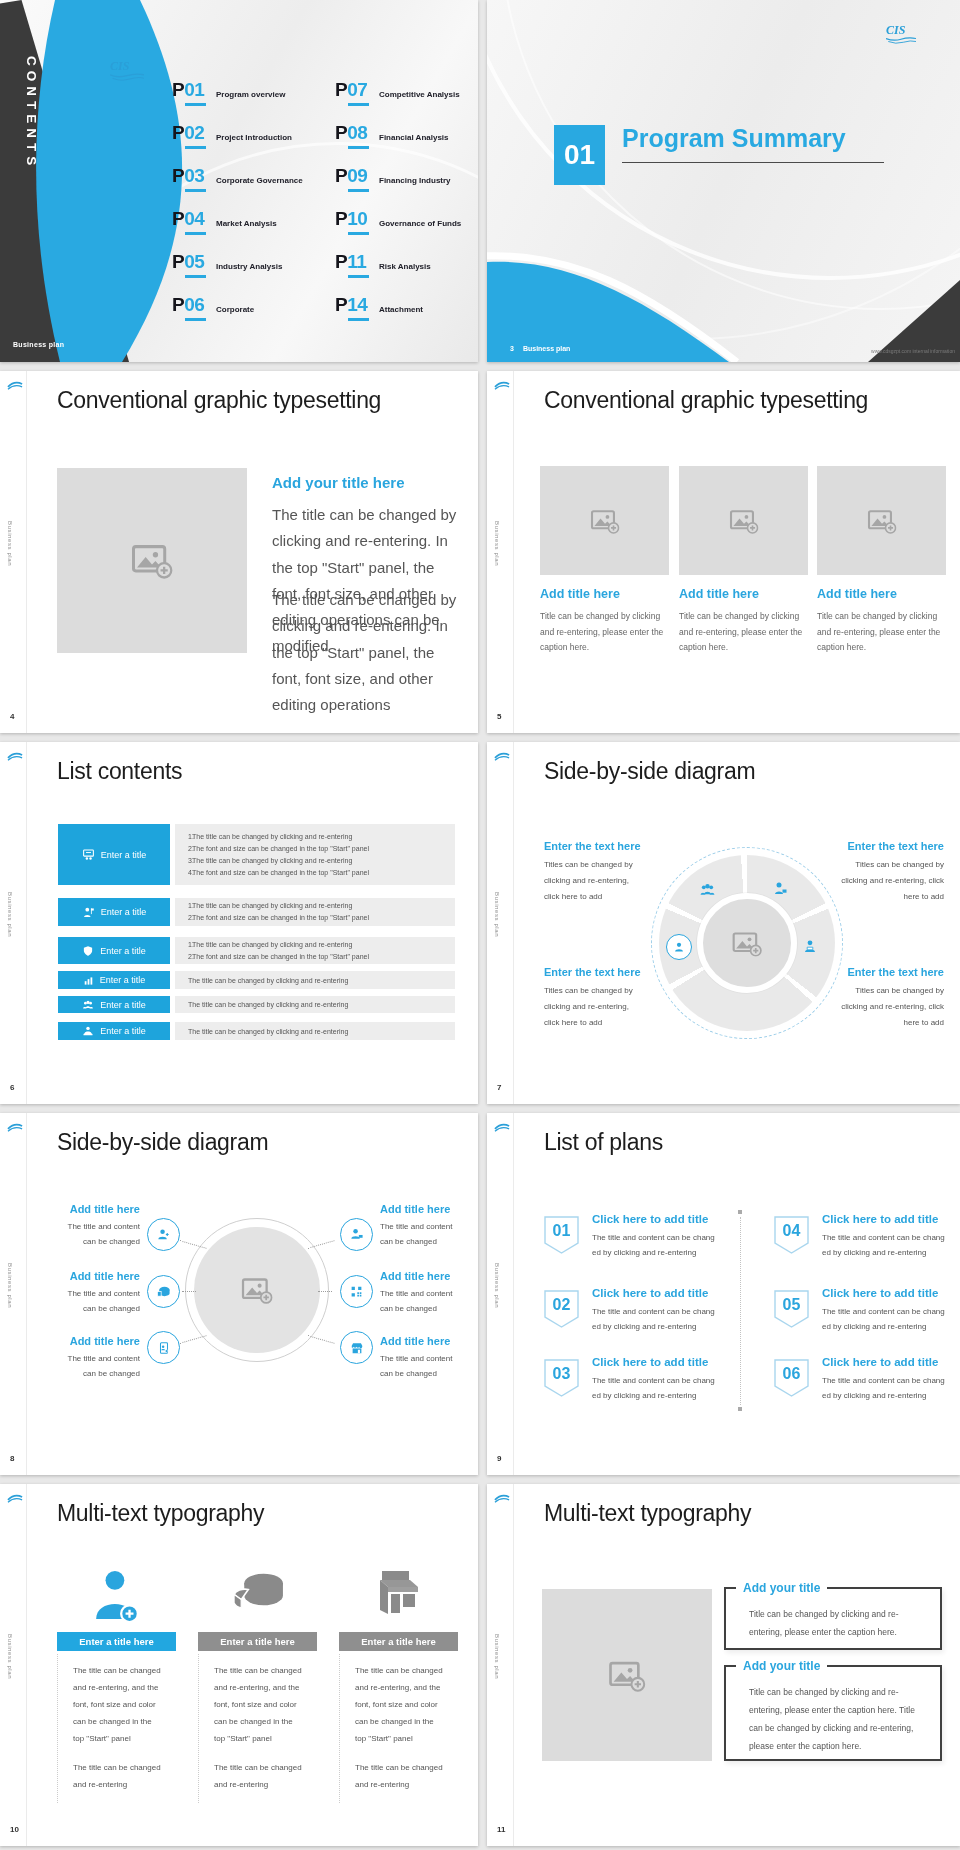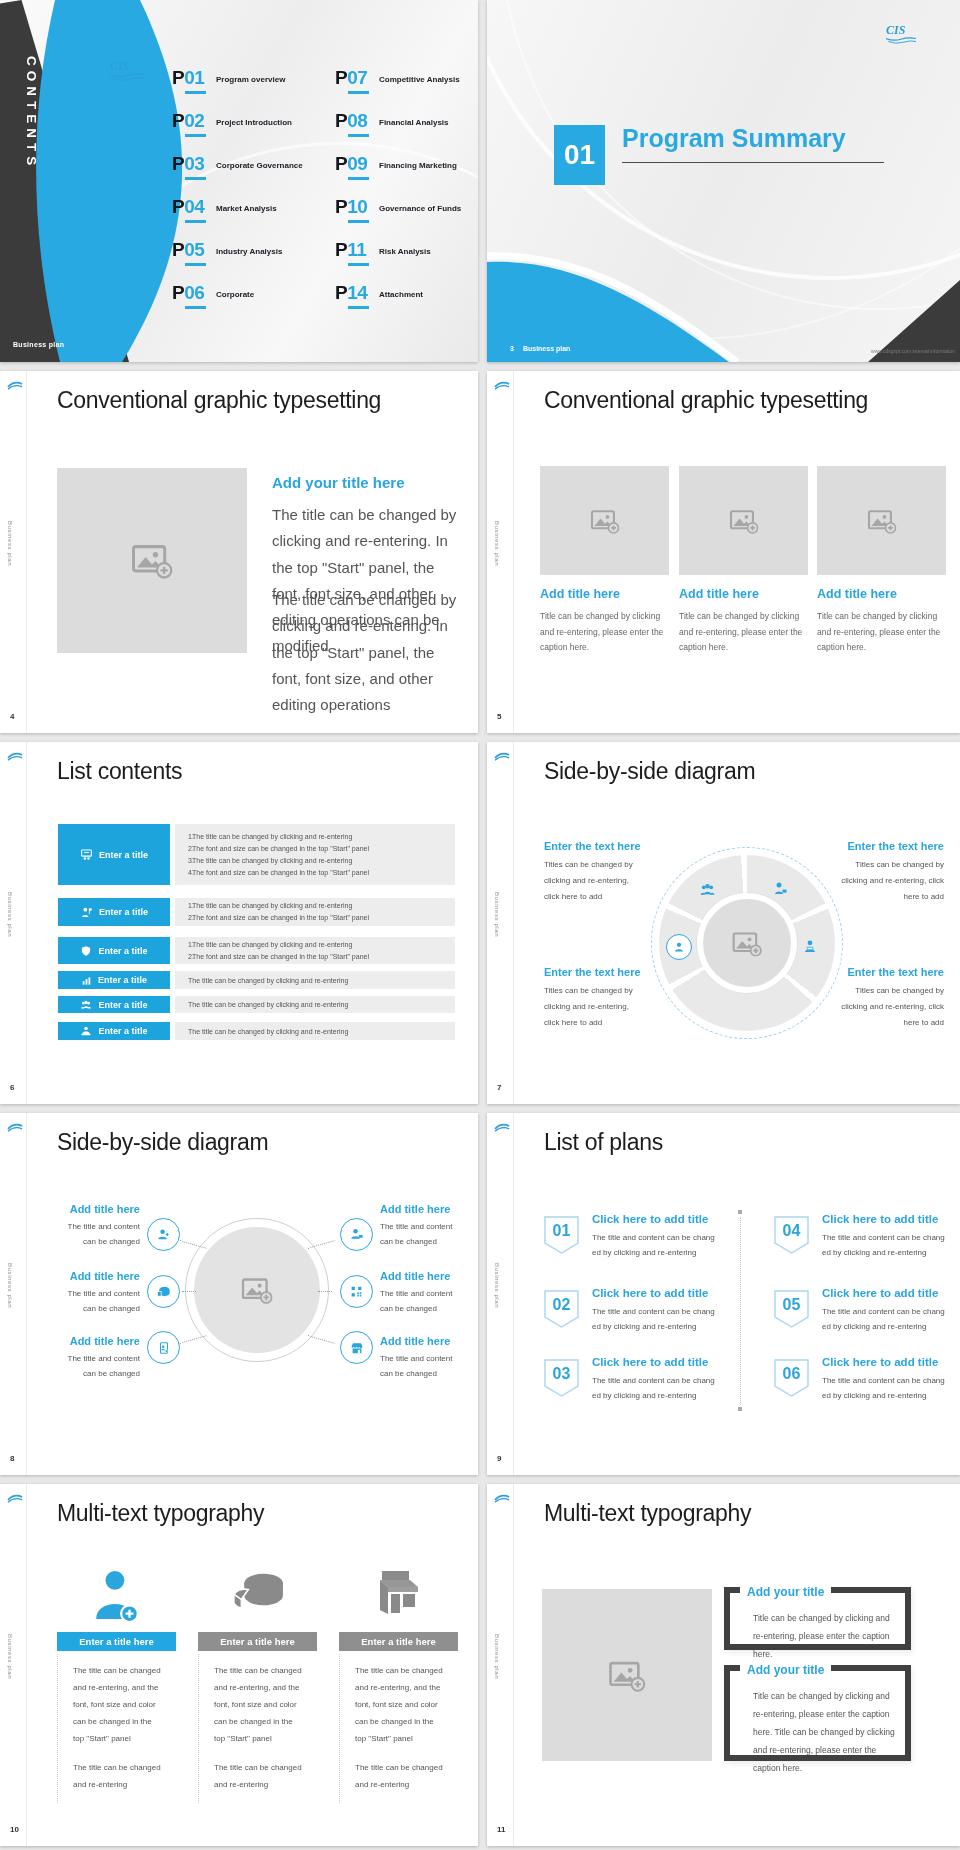--- a/index.html
+++ b/index.html
@@ -18,21 +18,21 @@
 
 
 .s1{background:linear-gradient(120deg,#fbfbfb 0%,#ededed 45%,#f8f8f8 70%,#e9e9e9 100%)}
 .s1-dark{position:absolute;inset:0;background:#3b3b3b;clip-path:polygon(0 1%,4.5% 0,27% 100%,0 100%)}
 .arc{position:absolute;border-radius:50%}
 .s1-arc{width:620px;height:620px;right:-170px;bottom:-400px;border:3px solid rgba(255,255,255,.65)}
 .s1-vert{position:absolute;left:24px;top:56px;writing-mode:vertical-rl;color:#fff;font-size:13.5px;font-weight:bold;letter-spacing:5px}
 .cis-logo{position:absolute;display:flex;flex-direction:column;align-items:flex-start;line-height:1}
 .cis-text{font-family:"Liberation Serif",serif;font-style:italic;font-weight:bold;color:#2a9fd8;font-size:12px}
 .toc-col{position:absolute;top:56px}
-.toc-item{display:flex;height:43px;align-items:center}
+.toc-item{display:flex;height:43px;align-items:flex-end}
 .toc-p{position:relative;width:44px;font-size:19px;font-weight:800;line-height:1;letter-spacing:-.5px}
 .p-dark{color:#15151c}.p-num{color:#29a9e1}
 .p-underline{position:absolute;left:13px;top:23px;width:21px;height:3px;background:#29a9e1}
 .toc-label{font-size:8px;font-weight:bold;color:#20202a;margin-top:3px}
 .s1-footer{position:absolute;left:13px;bottom:14px;color:#fff;font-size:7px;font-weight:bold;letter-spacing:.3px}
 
 
 .s2{background:linear-gradient(115deg,#f7f7f7 0%,#ececec 50%,#f5f5f5 100%)}
 .s2-arc1{width:760px;height:760px;right:-250px;top:-480px;border:4px solid rgba(255,255,255,.8)}
 .s2-arc2{width:760px;height:760px;right:-300px;top:-450px;border:2px solid rgba(255,255,255,.55)}
@@ -47,21 +47,21 @@
 
 
 .s3-head{position:absolute;left:272px;top:103px;font-size:15px;font-weight:bold;color:#2aa5de}
 .s3-para{position:absolute;left:272px;width:192px;font-size:15px;color:#555;line-height:1.75}
 
 
 .s4-head{position:absolute;top:216px;font-size:12.5px;font-weight:bold;color:#2aa5de}
 .s4-cap{position:absolute;top:238px;width:130px;font-size:8.5px;color:#666;line-height:1.85}
 
 
-.s5-btn{position:absolute;left:58px;width:112px;background:#1ea4dc;color:#fff;display:flex;align-items:center;justify-content:center;gap:6px;font-size:9px;font-weight:bold}
+.s5-btn{position:absolute;left:58px;width:112px;background:#1ea4dc;color:#fff;display:flex;align-items:center;justify-content:center;gap:6px;font-size:9px;font-weight:normal}
 .s5-panel{position:absolute;left:175px;width:280px;background:#ededed;font-size:7px;color:#555;display:flex;flex-direction:column;justify-content:center}
 .s5-li{display:flex;line-height:12px}
 .s5-n{width:17px;padding-left:13px;flex:none}
 .s5-single{padding-left:13px}
 
 
 .s6-block{position:absolute;width:162px}
 .s6-h{font-size:11px;font-weight:bold;color:#2aa5de;margin-bottom:5px}
 .s6-l{font-size:8px;color:#555;line-height:16px}
 .s6-diagram{position:absolute;left:164px;top:105px;width:192px;height:192px}
@@ -90,21 +90,21 @@
 .s8-div{position:absolute;left:253px;top:104px;height:188px;border-left:1.5px dotted #c2c2c2}
 .s8-dot{position:absolute;width:4px;height:4px;background:#aaa}
 
 
 .s9-bar{position:absolute;top:148px;width:119px;height:19px;color:#fff;font-size:9.5px;font-weight:bold;display:flex;align-items:center;justify-content:center}
 .s9-bar.b{background:#22a7e0}.s9-bar.g{background:#8f8f8f}
 .s9-text{position:absolute;top:170px;width:119px;border-left:1px dotted #ccc;padding:8px 0 10px 15px;font-size:8px;color:#555;line-height:17px}
 .s9-gap{height:12px}
 
 
-.s10-panel{position:absolute;left:237px;width:187px;background:#fff;border:6px solid #404040;box-shadow:2px 3px 5px rgba(0,0,0,.07)}
+.s10-panel{position:absolute;left:237px;width:218px;background:#fff;border:2px solid #404040;box-shadow:2px 3px 5px rgba(0,0,0,.07)}
 .s10-h{position:absolute;top:-8px;left:10px;background:#fff;padding:0 7px;font-size:12px;font-weight:bold;color:#2aa5de}
 .s10-b{padding:16px 10px 0 23px;font-size:8.5px;color:#555;line-height:18px}
 </style>
 </head>
 <body>
 
 <svg width="0" height="0" style="position:absolute">
   <symbol id="imgicon" viewBox="0 0 36 32">
     <rect x="2" y="4" width="27" height="21" rx="2" fill="none" stroke="#a6a6a6" stroke-width="2.6"></rect>
     <circle cx="21" cy="11" r="2.3" fill="#a6a6a6"></circle>
@@ -168,21 +168,21 @@
       <div class="toc-item">
           <div class="toc-p"><span class="p-dark">P</span><span class="p-num">07</span><div class="p-underline"></div></div>
           <div class="toc-label">Competitive Analysis</div>
         </div>
       <div class="toc-item">
           <div class="toc-p"><span class="p-dark">P</span><span class="p-num">08</span><div class="p-underline"></div></div>
           <div class="toc-label">Financial Analysis</div>
         </div>
       <div class="toc-item">
           <div class="toc-p"><span class="p-dark">P</span><span class="p-num">09</span><div class="p-underline"></div></div>
-          <div class="toc-label">Financing Marketing</div>
+          <div class="toc-label">Financing Industry</div>
         </div>
       <div class="toc-item">
           <div class="toc-p"><span class="p-dark">P</span><span class="p-num">10</span><div class="p-underline"></div></div>
           <div class="toc-label">Governance of Funds</div>
         </div>
       <div class="toc-item">
           <div class="toc-p"><span class="p-dark">P</span><span class="p-num">11</span><div class="p-underline"></div></div>
           <div class="toc-label">Risk Analysis</div>
         </div>
       <div class="toc-item">

